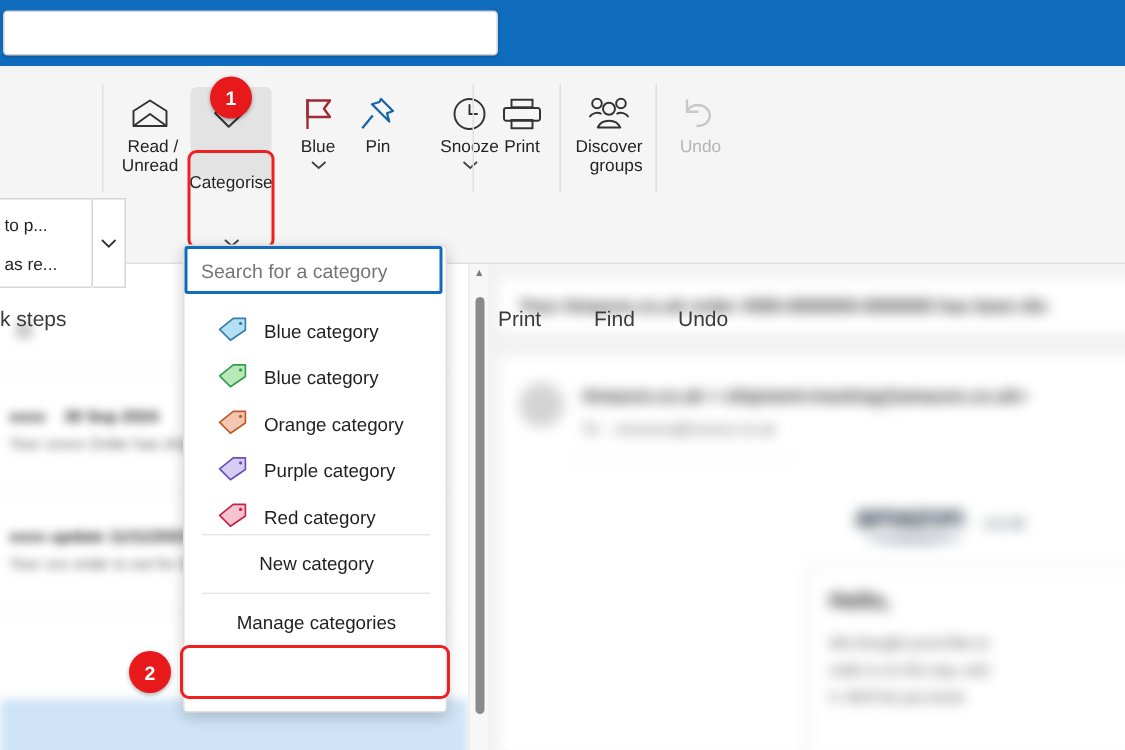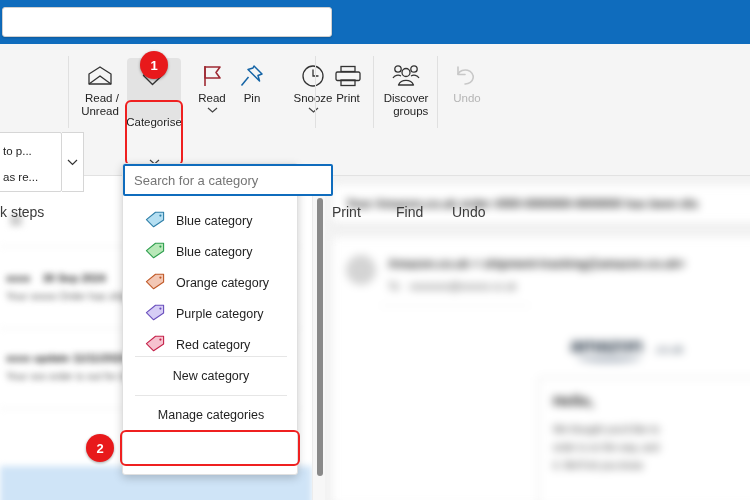--- a/index.html
+++ b/index.html
@@ -121,21 +121,21 @@
     background:#8a8a8a; border-radius:3px;
   }
 
   
   .dropdown {
     position:absolute; left:122px; top:163px; width:176px; height:312px;
     background:#ffffff; border:1px solid #e0e0e0; border-radius:3px;
     box-shadow:0 3px 10px rgba(0,0,0,.20);
   }
   .dd-search {
-    position:absolute; left:0px; top:0px; width:210px; height:32px;
+    position:absolute; left:0px; top:0px; width:172px; height:32px;
     border:2px solid #0F6CBD; background:#ffffff; border-radius:2px;
   }
   .dd-search input {
     width:100%; height:100%; border:0; outline:none; background:transparent;
     font-family:"Liberation Sans", sans-serif; font-size:13px; color:#5d5d5d;
     padding:0 9px;
   }
   .dd-list { position:absolute; left:0; top:33px; width:176px; }
   .dd-item {
     display:flex; align-items:flex-end; height:31px; padding-left:22px;
@@ -260,21 +260,21 @@
     </div>
     <div class="redbox" style="left:125px;top:56px;width:58px;height:66px;"></div>
 
     <div class="rb-btn" style="left:185px;">
       <div class="ico">
         <svg width="24" height="24" viewBox="0 0 24 24">
           <path d="M5 2 V22" stroke="#9e2a33" stroke-width="1.6" fill="none"></path>
           <path d="M5 3 H20 L16 8.5 L20 14 H5 Z" fill="none" stroke="#9e2a33" stroke-width="1.6" stroke-linejoin="round"></path>
         </svg>
       </div>
-      <div class="lbl">Read</div>
+      <div class="lbl">Blue</div>
       <div class="chev">
         <svg width="11" height="6" viewBox="0 0 11 6">
             <path d="M1 1 L5.5 5 L10 1" stroke="#444" stroke-width="1.2" fill="none"></path>
           </svg>
       </div>
     </div>
 
     <div class="rb-btn" style="left:225px;">
       <div class="ico">
         <svg width="26" height="24" viewBox="0 0 26 24">

